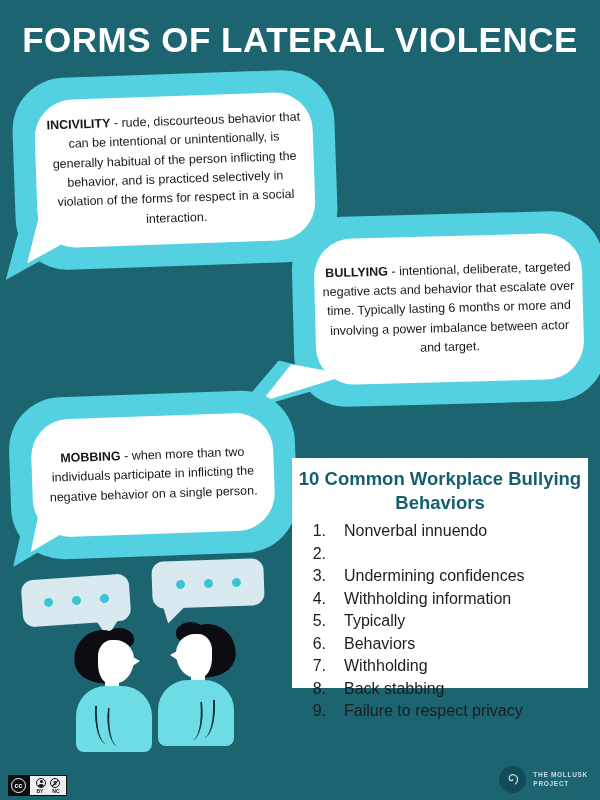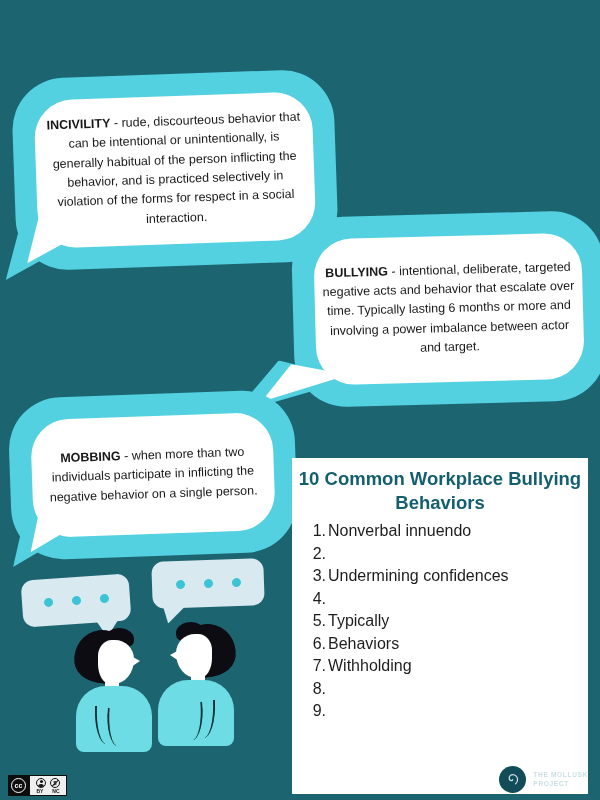--- a/index.html
+++ b/index.html
@@ -46,31 +46,31 @@
 
   .b3{left:10px;top:394px;width:286px;height:162px;transform:rotate(-2deg);}
   .b3 .tail-cyan{left:0px;bottom:-6px;width:82px;height:62px;
     clip-path:polygon(0 100%,20% 0,100% 28%);}
   .b3 .tail-white{left:18px;bottom:8px;width:60px;height:44px;
     clip-path:polygon(0 100%,18% 0,100% 25%);}
   .b3 .btext .txt{max-width:216px;}
 
   
   .listbox{
-    position:absolute;left:292px;top:458px;width:296px;height:336px;
+    position:absolute;left:292px;top:458px;width:296px;height:230px;
     background:#ffffff;
   }
   .list-title{
     padding-top:9px;text-align:center;color:#135f6e;
     font-size:18.5px;font-weight:700;line-height:24px;
   }
   .listbox ol{list-style:none;margin:5px 0 0 0;padding:0 0 0 6px;}
   .listbox li{display:flex;font-size:16px;line-height:22.5px;color:#1d1d1d;}
   .li-num{width:28px;flex:none;text-align:right;}
-  .li-label{padding-left:2px;}
+  .li-label{padding-left:2px;margin-left:16px;}
 
   
   .chat{
     position:absolute;background:#d8e9f0;border-radius:12px;
     display:flex;align-items:center;justify-content:center;gap:19px;
   }
   .chat .dot{width:9px;height:9px;border-radius:50%;background:#3bc3d6;}
   .chat .ctail{position:absolute;width:24px;height:18px;background:#d8e9f0;bottom:-15px;}
   .chat1{left:22px;top:577px;width:108px;height:47px;transform:rotate(-4deg);}
   .chat1 .ctail{left:72px;clip-path:polygon(0 0,100% 0,45% 100%);}
@@ -140,20 +140,21 @@
     display:flex;align-items:center;justify-content:center;
   }
   .mollusk-text{display:flex;flex-direction:column;gap:2px;}
   .mollusk-text span{font-size:6.5px;letter-spacing:.7px;color:#c9dfe5;font-weight:700;line-height:1;}
 </style>
 </head>
 <body>
 
 <div class="canvas">
 
+  <h1 class="title">FORMS OF LATERAL VIOLENCE</h1>
 
   <div class="bubble b1">
     <div class="tail-cyan"></div>
     <div class="shell"></div>
     <div class="tail-white"></div>
     <div class="inner"></div>
     <div class="btext">
       <span class="txt"><b>INCIVILITY</b><span> - rude, discourteous behavior that can be intentional or unintentionally, is generally habitual of the person inflicting the behavior, and is practiced selectively in violation of the forms for respect in a social interaction.</span></span>
     </div>
   </div>
@@ -190,38 +191,41 @@
         </li>
       <li>
           <span class="li-num">2.</span>
         </li>
       <li>
           <span class="li-num">3.</span>
           <span class="li-label">Undermining confidences</span>
         </li>
       <li>
           <span class="li-num">4.</span>
+          <span class="li-label">Withholding information</span>
         </li>
       <li>
           <span class="li-num">5.</span>
           <span class="li-label">Typically</span>
         </li>
       <li>
           <span class="li-num">6.</span>
           <span class="li-label">Behaviors</span>
         </li>
       <li>
           <span class="li-num">7.</span>
           <span class="li-label">Withholding</span>
         </li>
       <li>
           <span class="li-num">8.</span>
+          <span class="li-label">Back stabbing</span>
         </li>
       <li>
           <span class="li-num">9.</span>
+          <span class="li-label">Failure to respect privacy</span>
         </li>
     </ol>
   </div>
 
   <div class="chat chat1">
     <span class="dot"></span>
     <span class="dot"></span>
     <span class="dot"></span>
     <span class="ctail"></span>
   </div>

